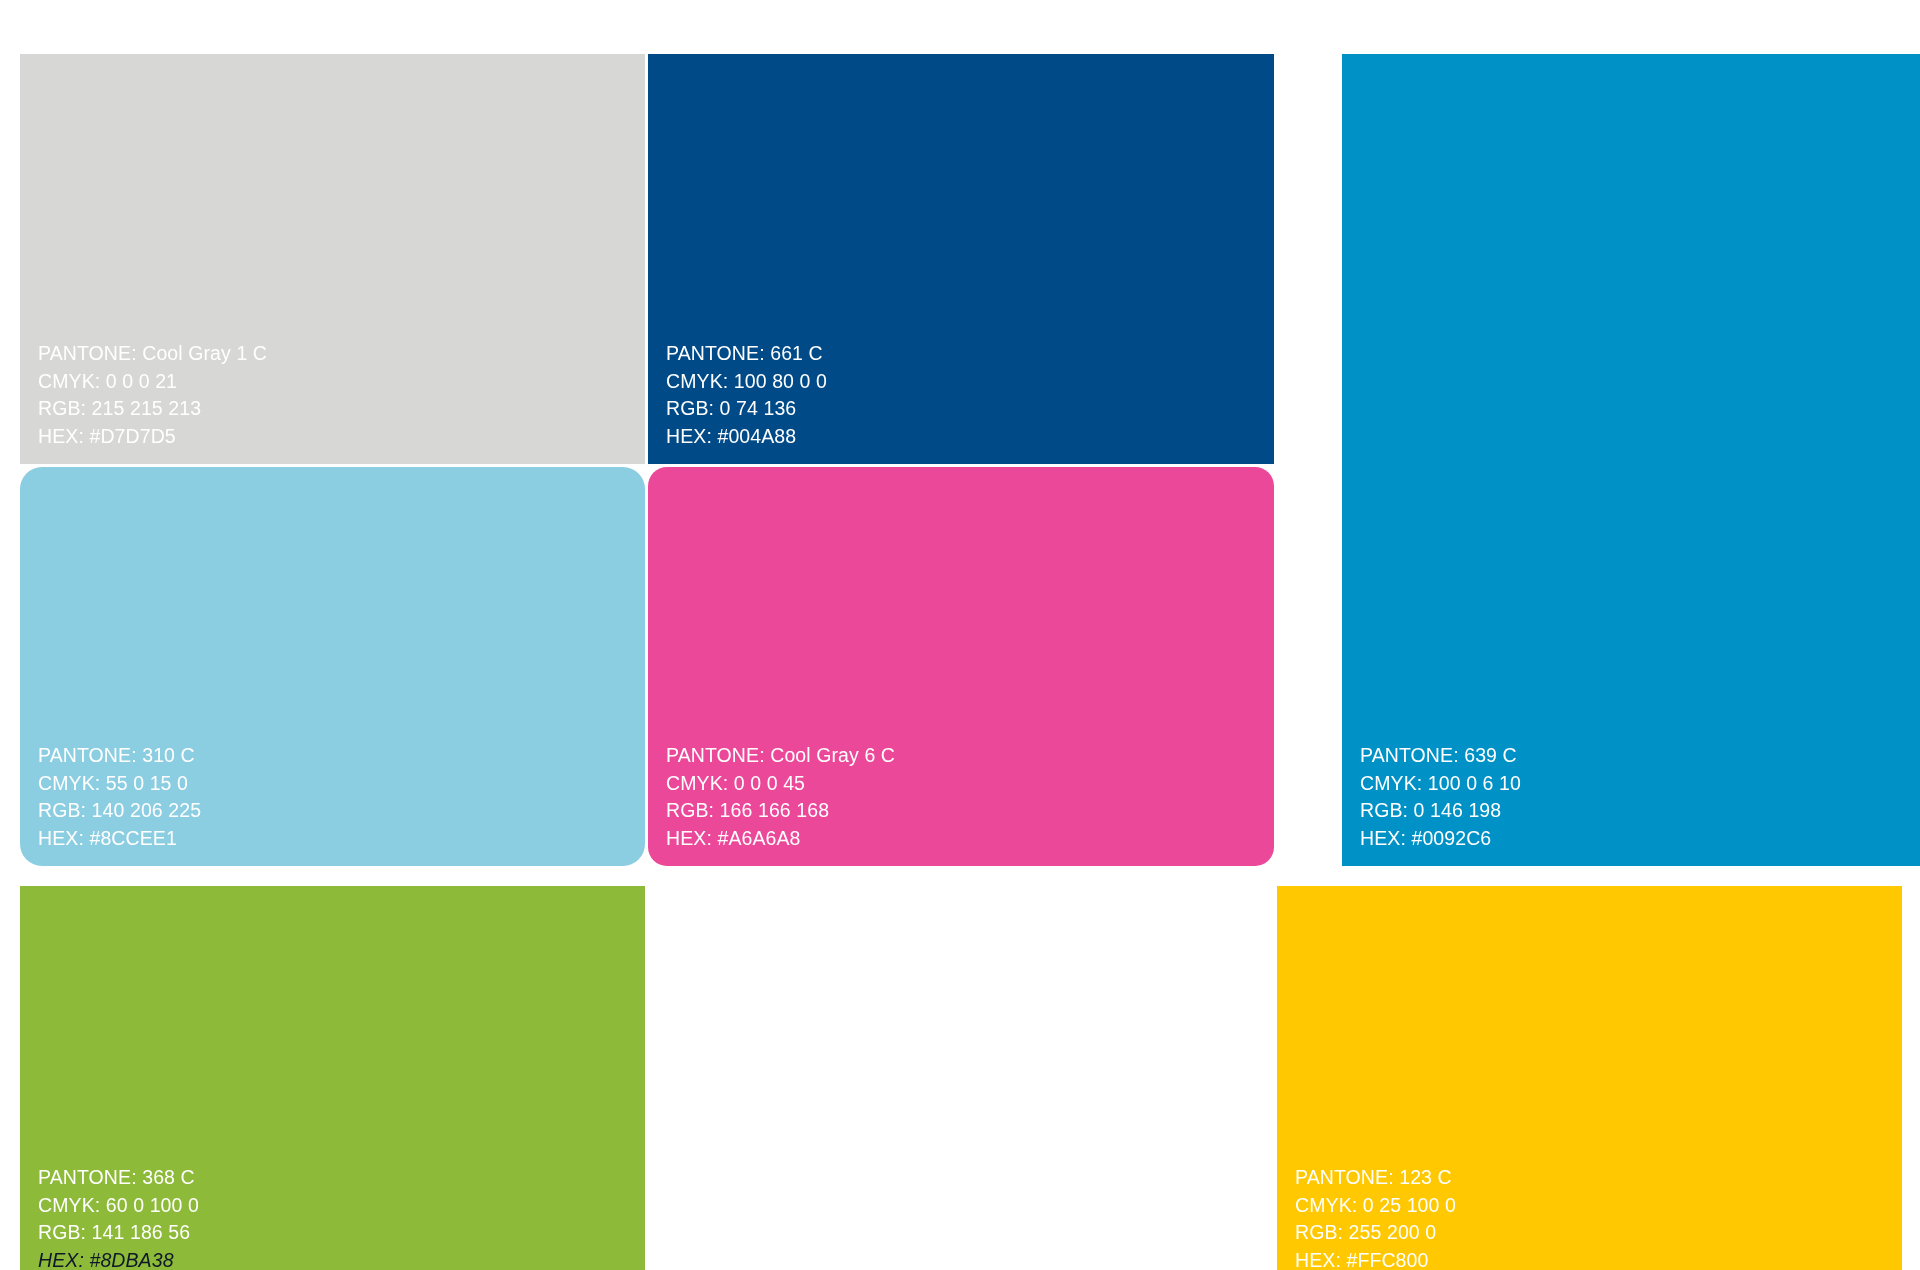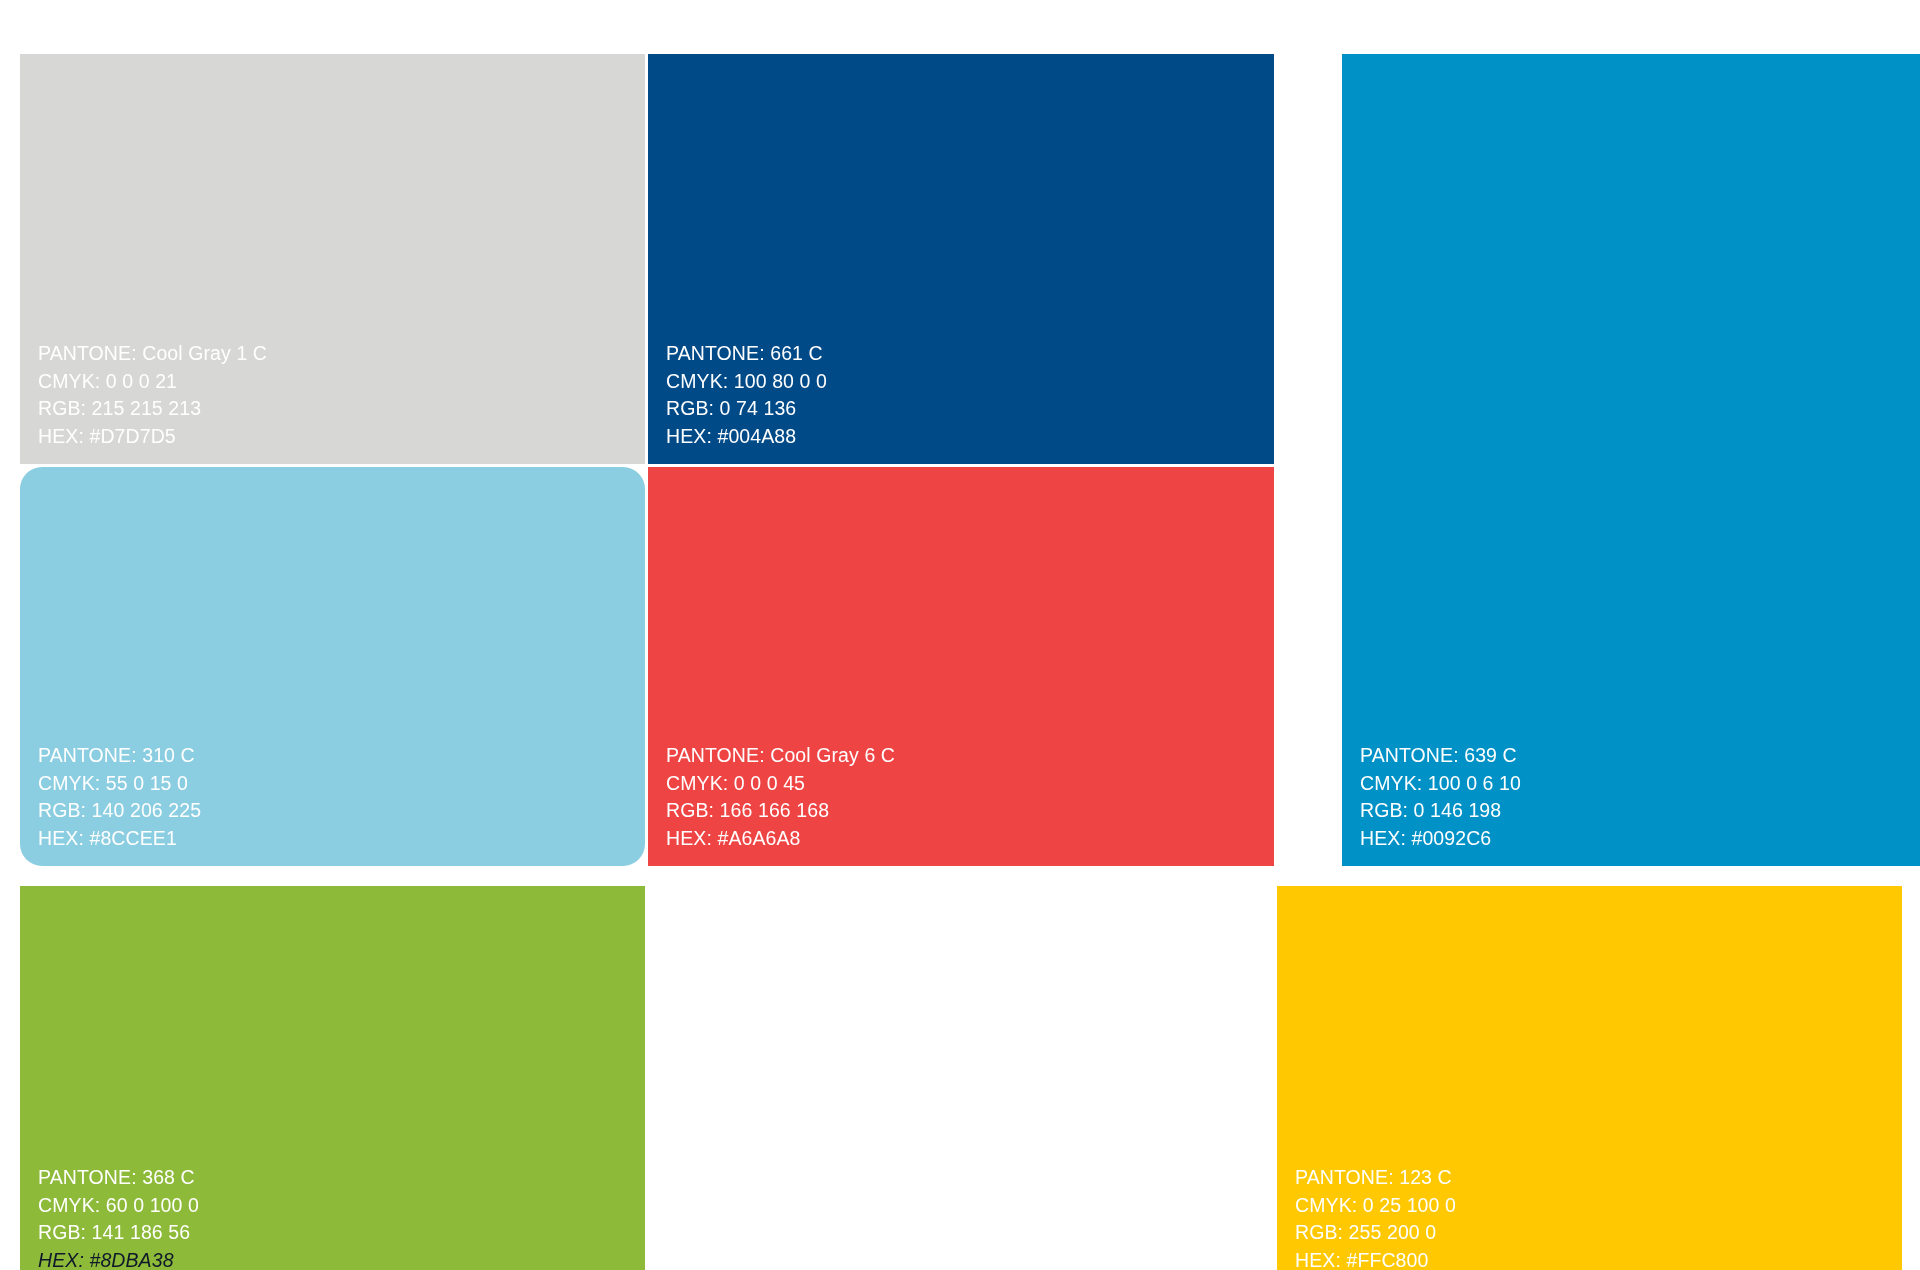--- a/index.html
+++ b/index.html
@@ -119,21 +119,21 @@
 
   <div class="swatch" id="sw-310" style="background-color: rgb(140, 206, 225); border-radius: 22px;">
     <div class="info">
       <span class="line" style="color: rgb(255, 255, 255);">PANTONE: 310 C</span>
       <span class="line" style="color: rgb(255, 255, 255);">CMYK: 55 0 15 0</span>
       <span class="line" style="color: rgb(255, 255, 255);">RGB: 140 206 225</span>
       <span class="line" style="color: rgb(255, 255, 255);">HEX: #8CCEE1</span>
     </div>
   </div>
 
-  <div class="swatch" id="sw-coolgray6" style="background-color: #ef4444;">
+  <div class="swatch" id="sw-coolgray6" style="background-color: #ec4899; border-radius: 19px;">
     <div class="info">
       <span class="line" style="color: rgb(255, 255, 255);">PANTONE: Cool Gray 6 C</span>
       <span class="line" style="color: rgb(255, 255, 255);">CMYK: 0 0 0 45</span>
       <span class="line" style="color: rgb(255, 255, 255);">RGB: 166 166 168</span>
       <span class="line" style="color: rgb(255, 255, 255);">HEX: #A6A6A8</span>
     </div>
   </div>
 
   <div class="swatch" id="sw-368" style="background-color: rgb(141, 186, 56);">
     <div class="info">

